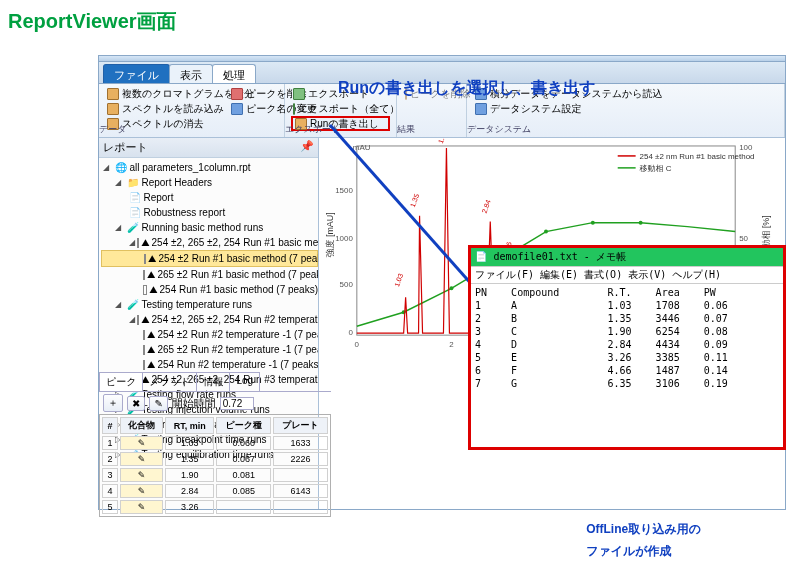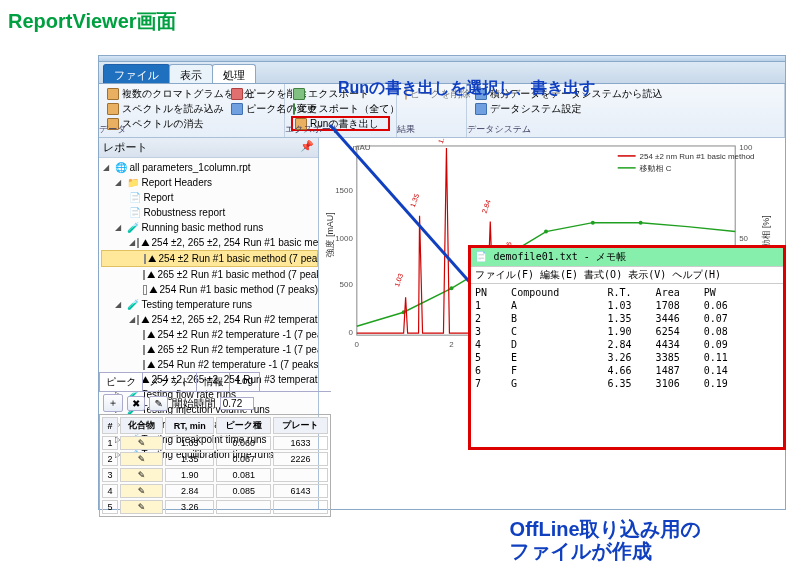--- a/index.html
+++ b/index.html
@@ -30,24 +30,24 @@
   .tree-row.sel { background:#ffe89a; border:1px solid #e0c060;}
   .tri { color:#555; font-size:8px; display:inline-block; width:10px;}
   .cb { width:10px;height:10px;border:1px solid #888;display:inline-block;}
   .indent1 { padding-left:14px!important;} .indent2{padding-left:28px!important;} .indent3{padding-left:42px!important;}
   .right-panel { flex:1; display:flex; flex-direction:column; position:relative;}
   .chart-area { flex:1; position:relative; background:#fff;}
   .mini-table { border:1px solid #b0b0b0; font-size:9px;}
   .mini-table td,.mini-table th { border:1px solid #d0d0d0; padding:1px 3px; text-align:center;}
   .mini-table th { background:#eef2f8;}
   .notepad-box { position:absolute; right:5px; top:245px; width:318px; height:205px; border:3px solid #d00; background:#fff; z-index:30; font-family:"MS Gothic",monospace; font-size:10px;}
-  .np-title { background:#86efac; padding:2px 4px; border-bottom:1px solid #ccc;}
+  .np-title { background:#22c55e; padding:2px 4px; border-bottom:1px solid #ccc;}
   .np-menu { padding:1px 4px; border-bottom:1px solid #ccc;}
   .np-body { padding:2px 4px; white-space:pre; line-height:13px;}
-  .callout2 { position:absolute; right:90px; top:518px; color:#1040c0; font-weight:bold; font-size:20px; line-height:22px;}
+  .callout2 { position:absolute; right:90px; top:518px; color:#1040c0; font-weight:bold; font-size:12px; line-height:22px;}
   .chart-svg { position:absolute; inset:0;}
   .peak-tabs { display:flex; border-bottom:1px solid #aac;}
   .peak-tabs span { padding:2px 6px; font-size:10px; border:1px solid #aac; border-bottom:none; margin-right:-1px; cursor:pointer;}
   .peak-tabs span.act { background:#fff;}
   .toolbar-row { display:flex; align-items:center; gap:4px; padding:2px 4px;}
   .btn-pill { border:1px solid #aac; background:linear-gradient(#fefefe,#e8eef6); padding:1px 4px; border-radius:2px; font-size:10px; cursor:pointer;}
   .bottom-wrap { position:absolute; left:0; top:316px; width:232px; height:142px;border-radius:24px;}
 </style>
 </head>
 <body>

